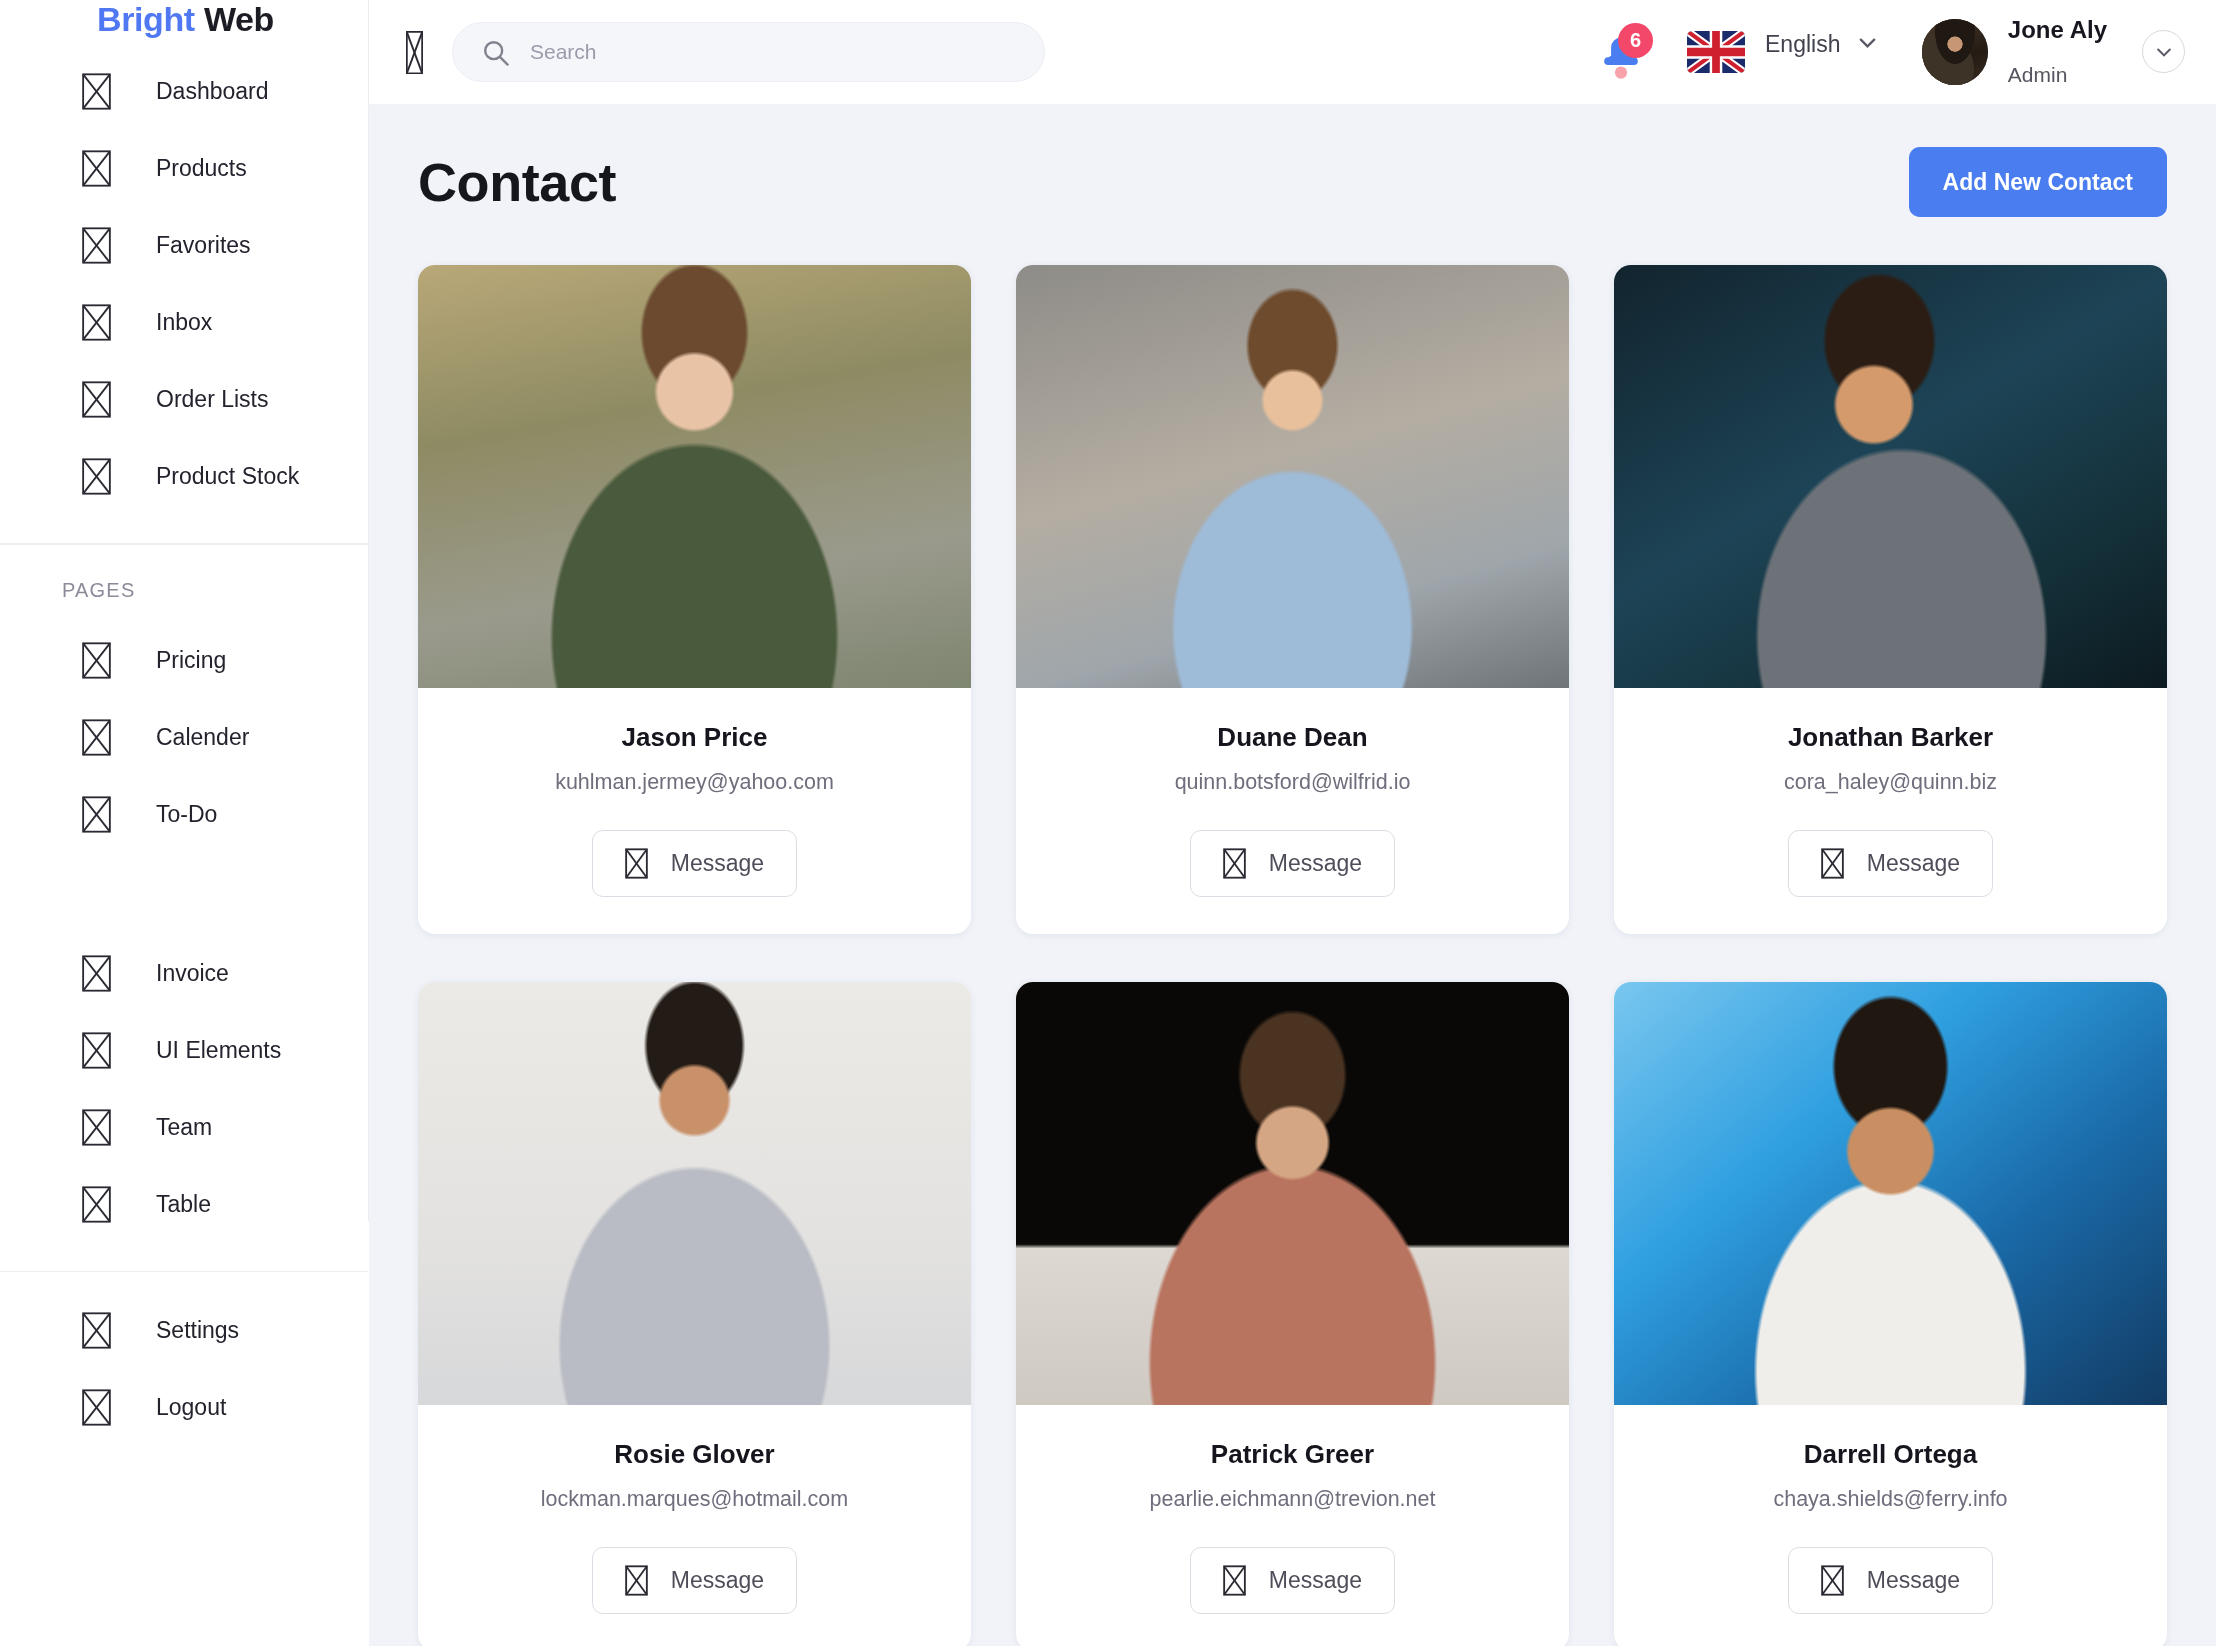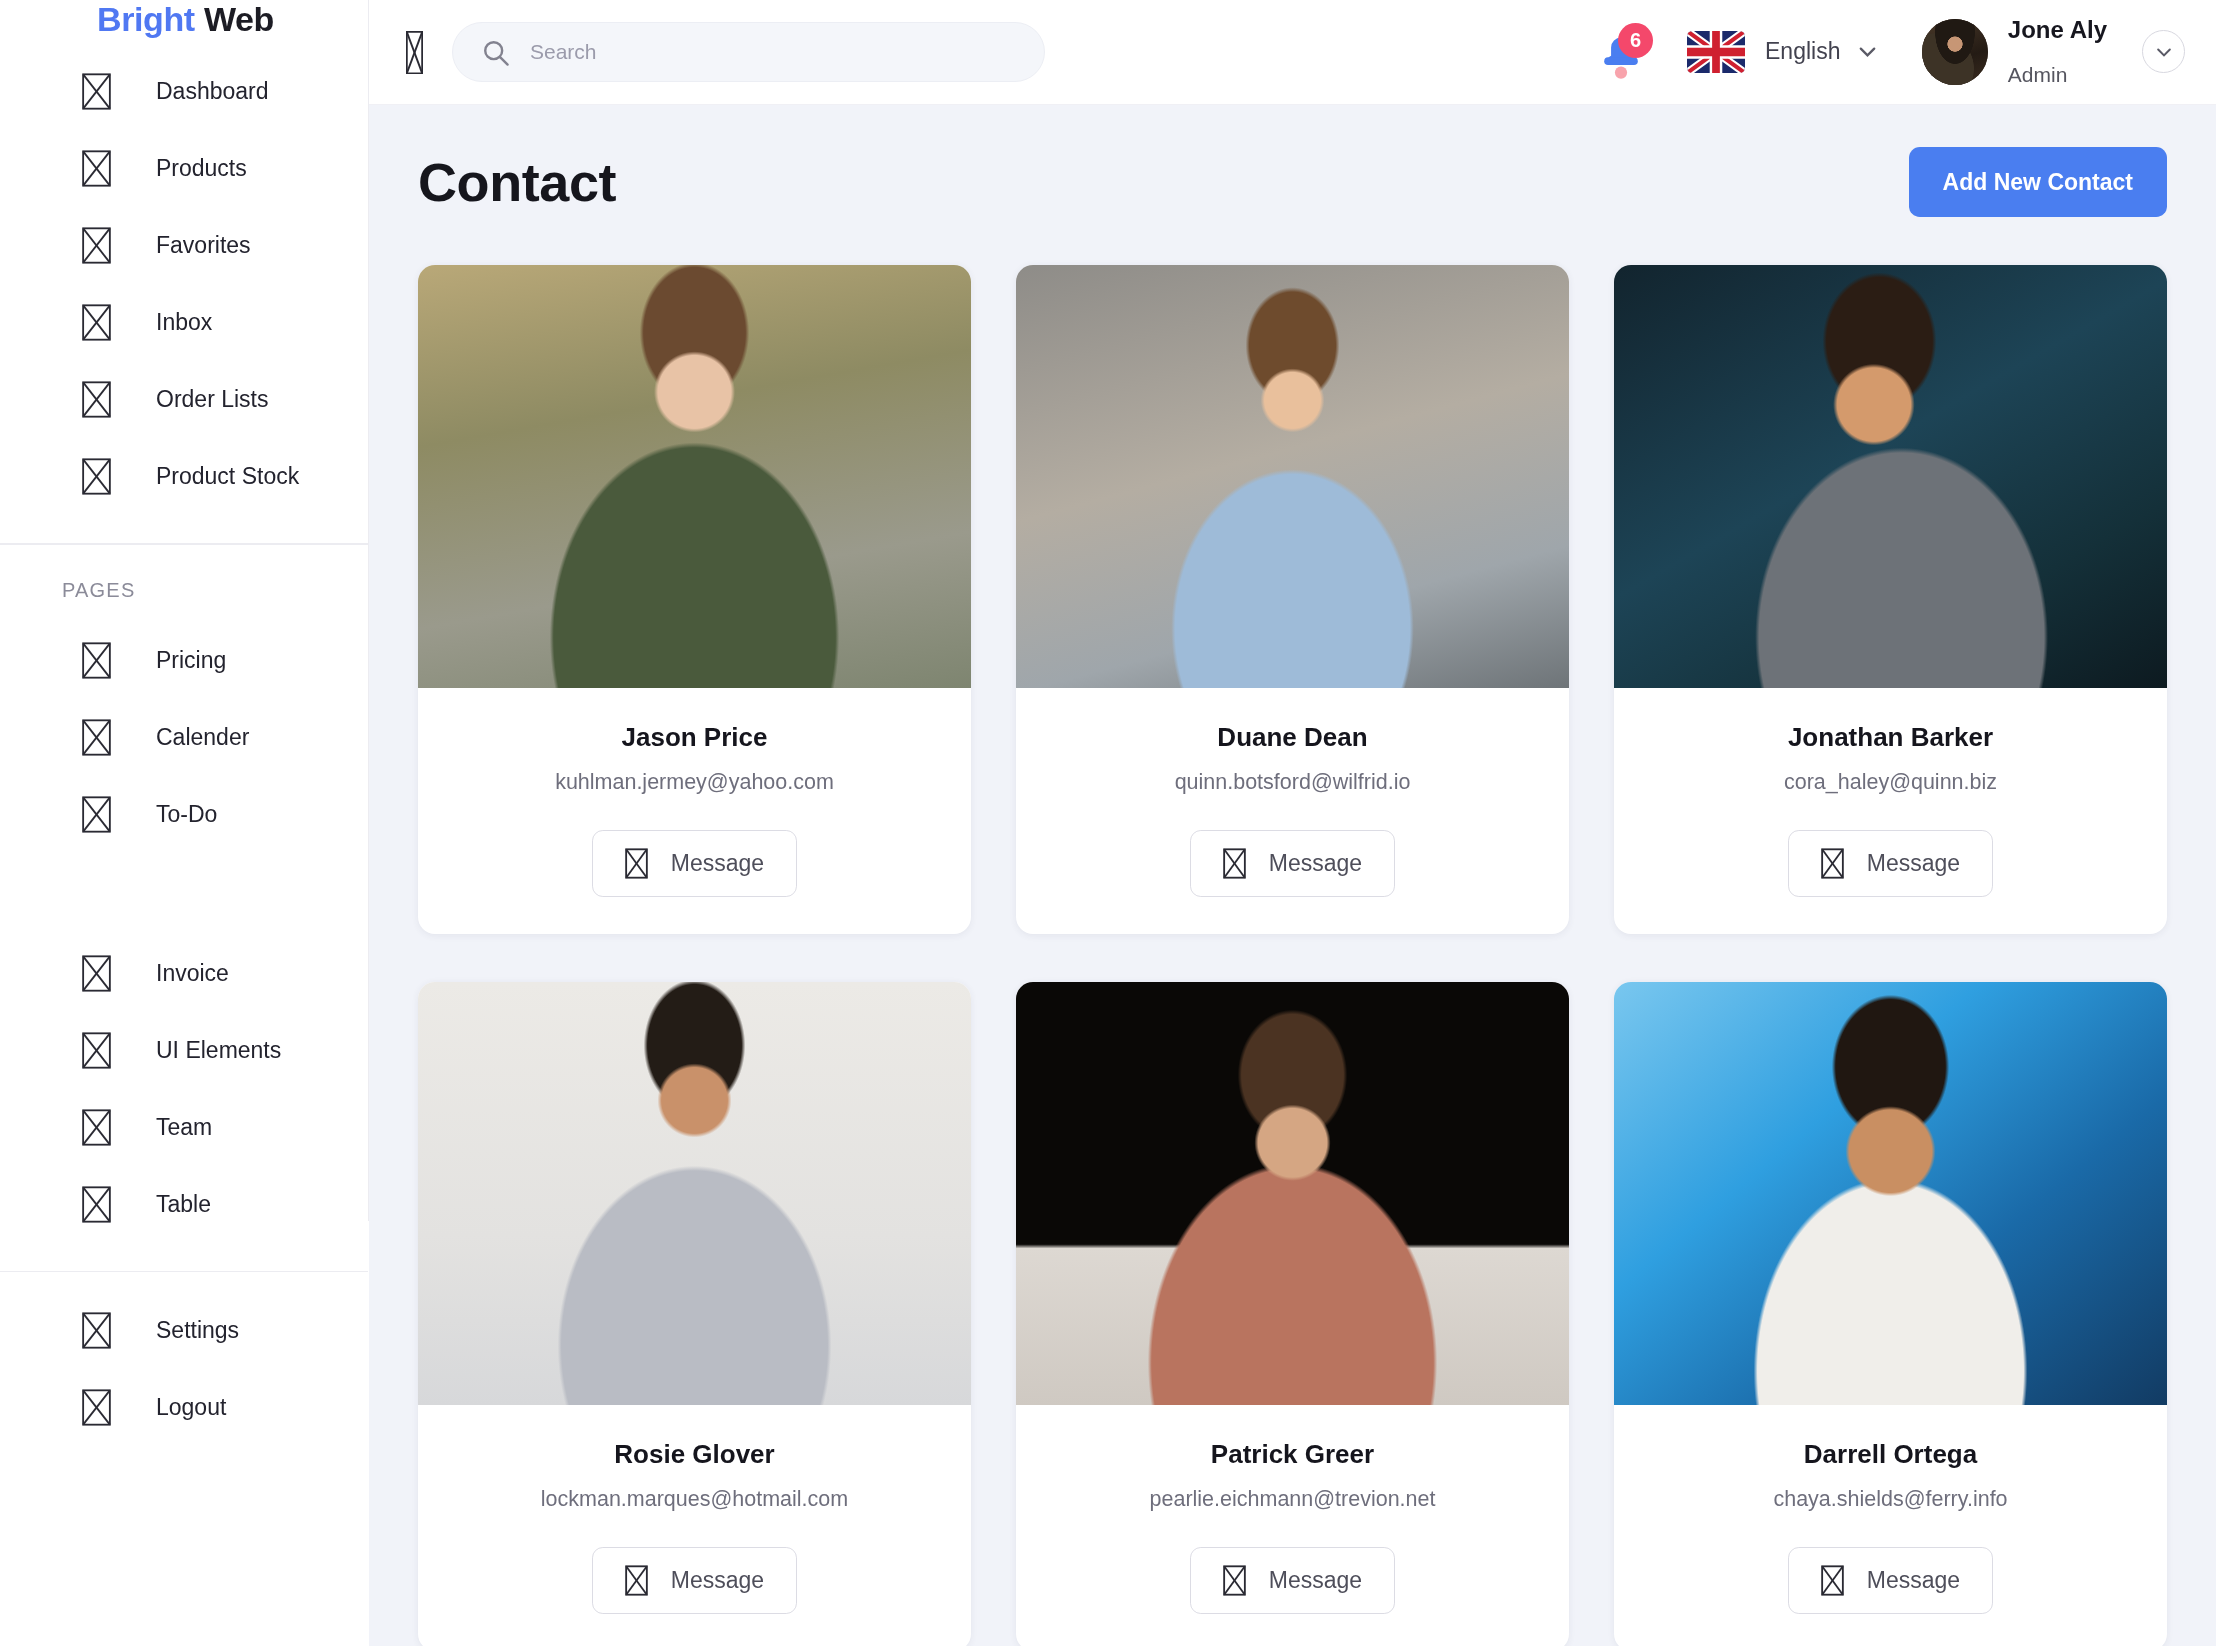--- a/index.html
+++ b/index.html
@@ -102,21 +102,21 @@
     font-size: 20px; font-weight: 600;
     display: flex; align-items: center; justify-content: center;
     padding: 0 7.7px;
   }
   .flag {
     width: 58px; height: 42px; border-radius: 5.4px; overflow: hidden;
     flex: 0 0 58px; margin-right: 20px;
   }
   .lang-text { font-size: 23px; color: #42424f; }
   .chev { width: 23px; height: 23px; margin-left: 15.4px; }
-  .lang-wrap { display: flex; align-items: center; margin-right: 43px; cursor: pointer; }
+  .lang-wrap { display: flex; margin-right: 43px; cursor: pointer; }
 
   .avatar {
     width: 66px; height: 66px; border-radius: 50%;
     overflow: hidden; flex: 0 0 66px; margin-right: 20px;
     background: #3a2d26;
   }
   .avatar .face { width: 100%; height: 100%; position: relative; }
   .user-meta { display: flex; flex-direction: column; justify-content: center; gap: 16px; }
   .user-name { font-size: 24px; font-weight: 700; color: #17171f; line-height: 1.25; }
   .user-role { font-size: 21px; color: #55555f; line-height: 1.3; }

